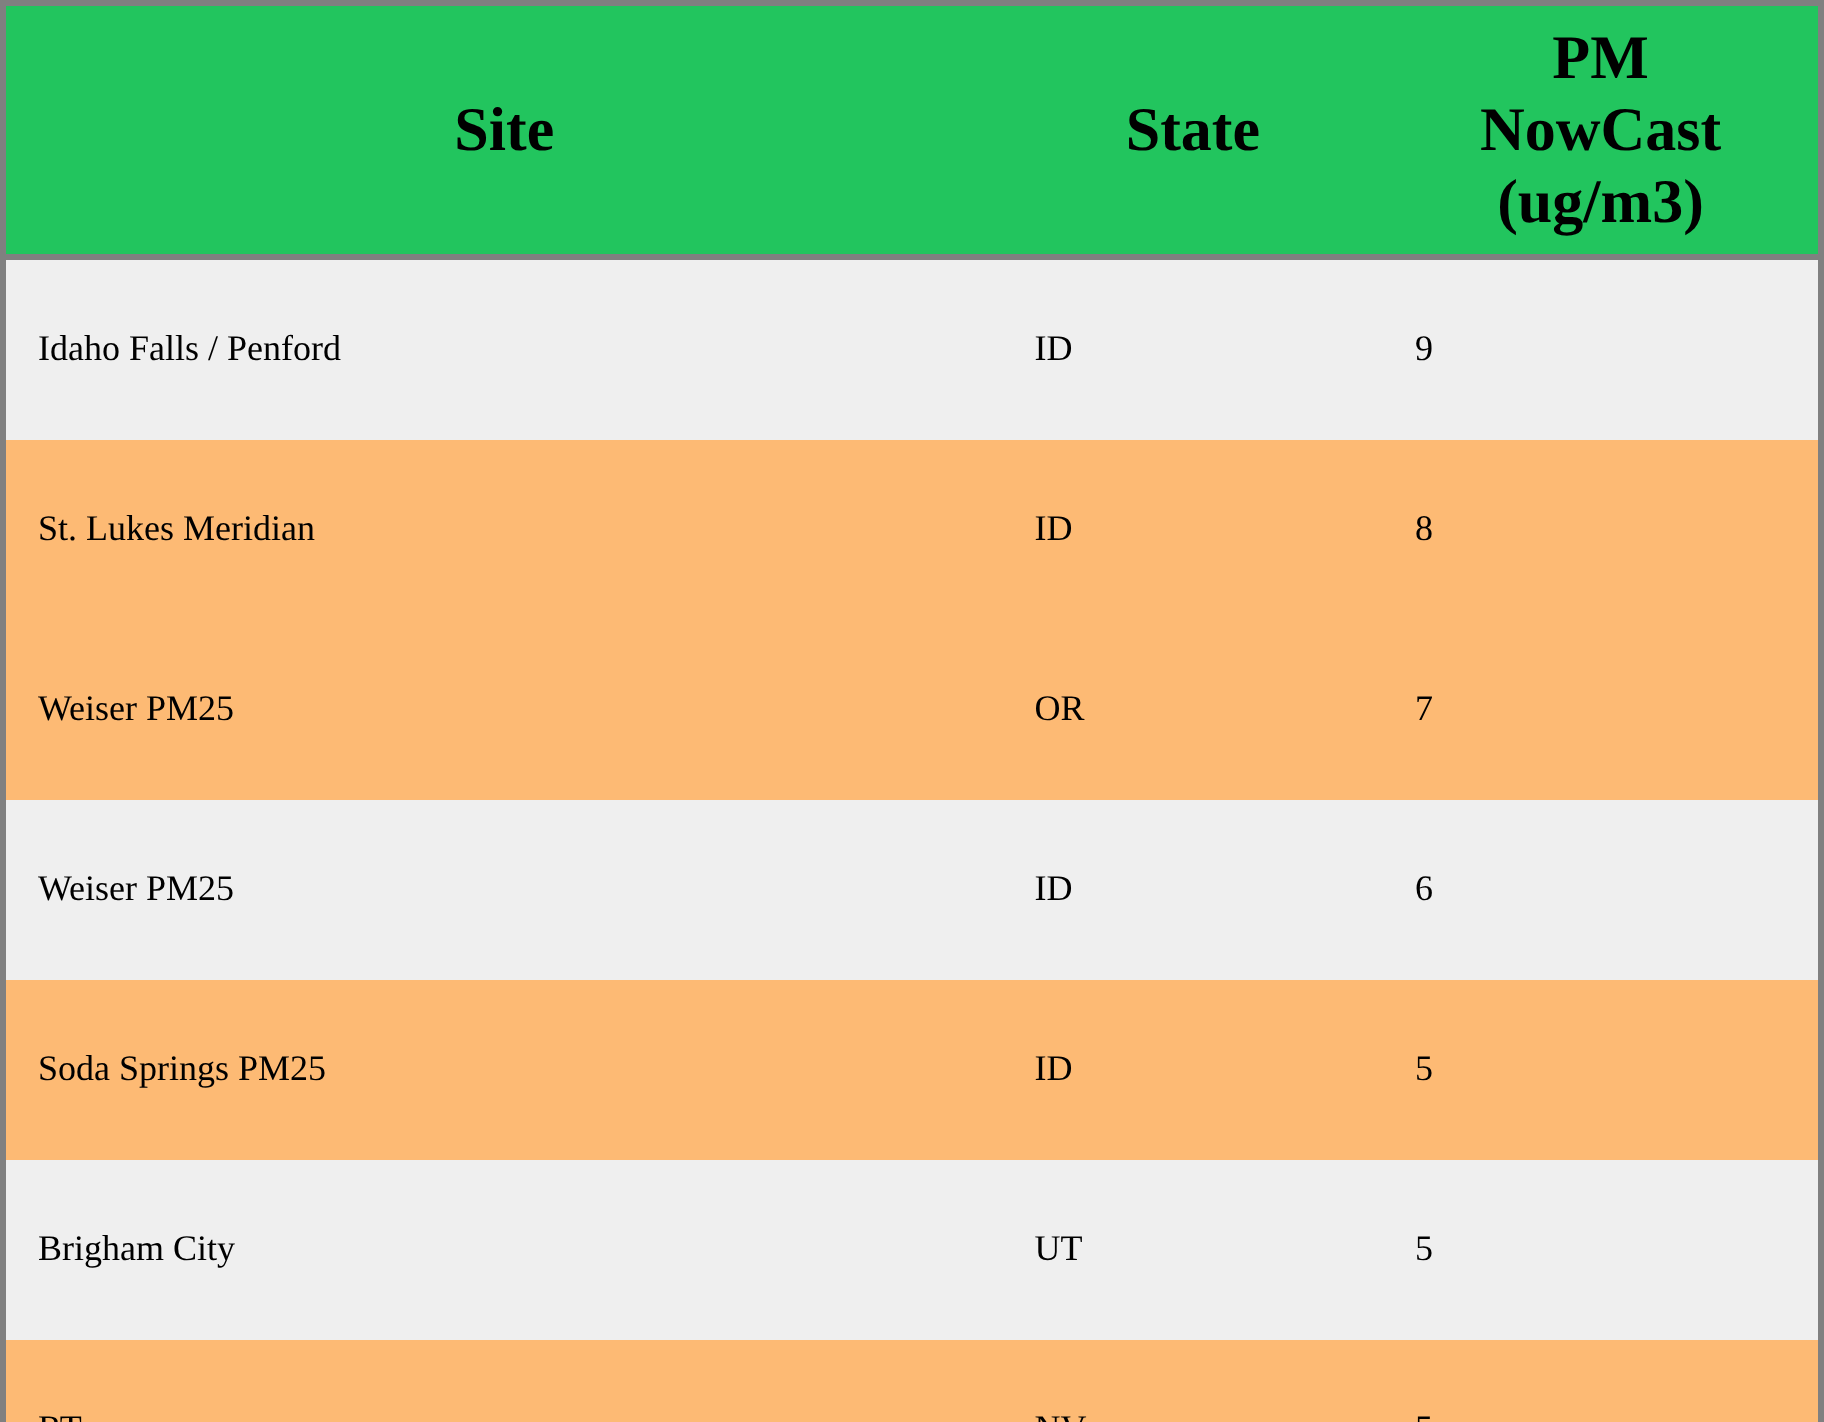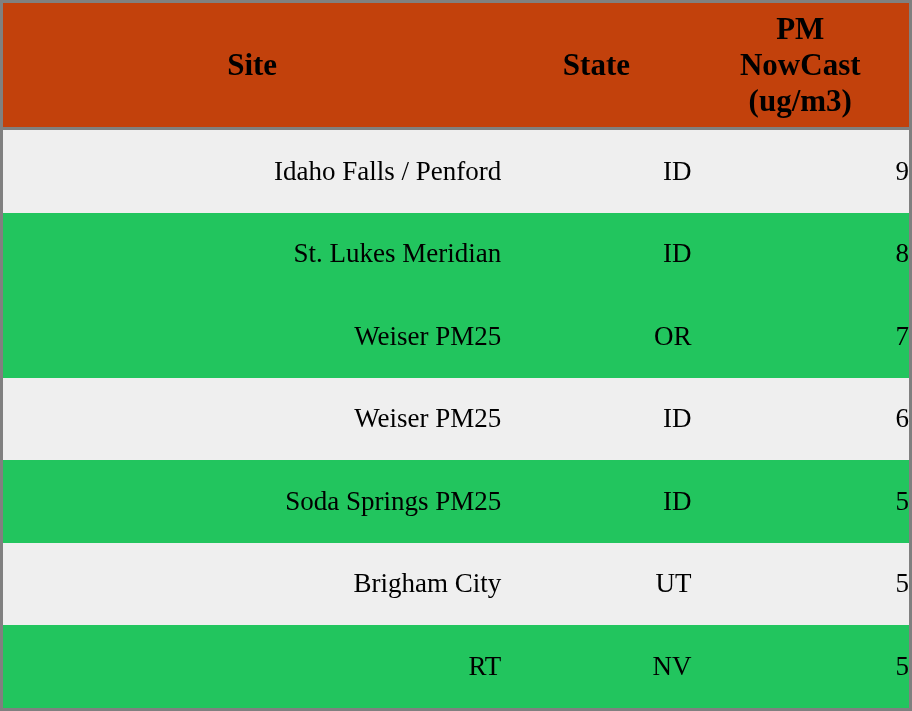--- a/index.html
+++ b/index.html
@@ -20,49 +20,49 @@
     border: 3px solid #808080;
     background: #ffffff;
   }
   table.data-table {
     width: 100%;
     height: 100%;
     border-collapse: collapse;
     table-layout: fixed;
   }
   table.data-table thead th {
-    background: #c2410c;
+    background: #22c55e;
     border-bottom: 3px solid #808080;
     font-family: "Liberation Serif", serif;
     font-weight: bold;
     font-size: 31px;
     color: #000000;
     text-align: center;
     vertical-align: middle;
     padding: 8px 6px;
     line-height: 1.16;
   }
   col.col-site { width: 55%; }
   col.col-state { width: 21%; }
   col.col-value { width: 24%; }
   table.data-table tbody td {
     font-family: "Liberation Serif", serif;
-    font-size: 27px;
+    font-size: 18px;
     color: #000000;
-    text-align: right;
+    text-align: left;
     vertical-align: middle;
-    padding: 0;
+    padding: 16px;
     height: 58px;
     line-height: 1.1;
   }
   table.data-table tbody tr.odd td {
     background: #efefef;
   }
   table.data-table tbody tr.even td {
-    background: #22c55e;
+    background: #fdba74;
   }
   .header-stack {
     display: block;
   }
   .header-stack span {
     display: block;
   }
 </style>
 </head>
 <body>

